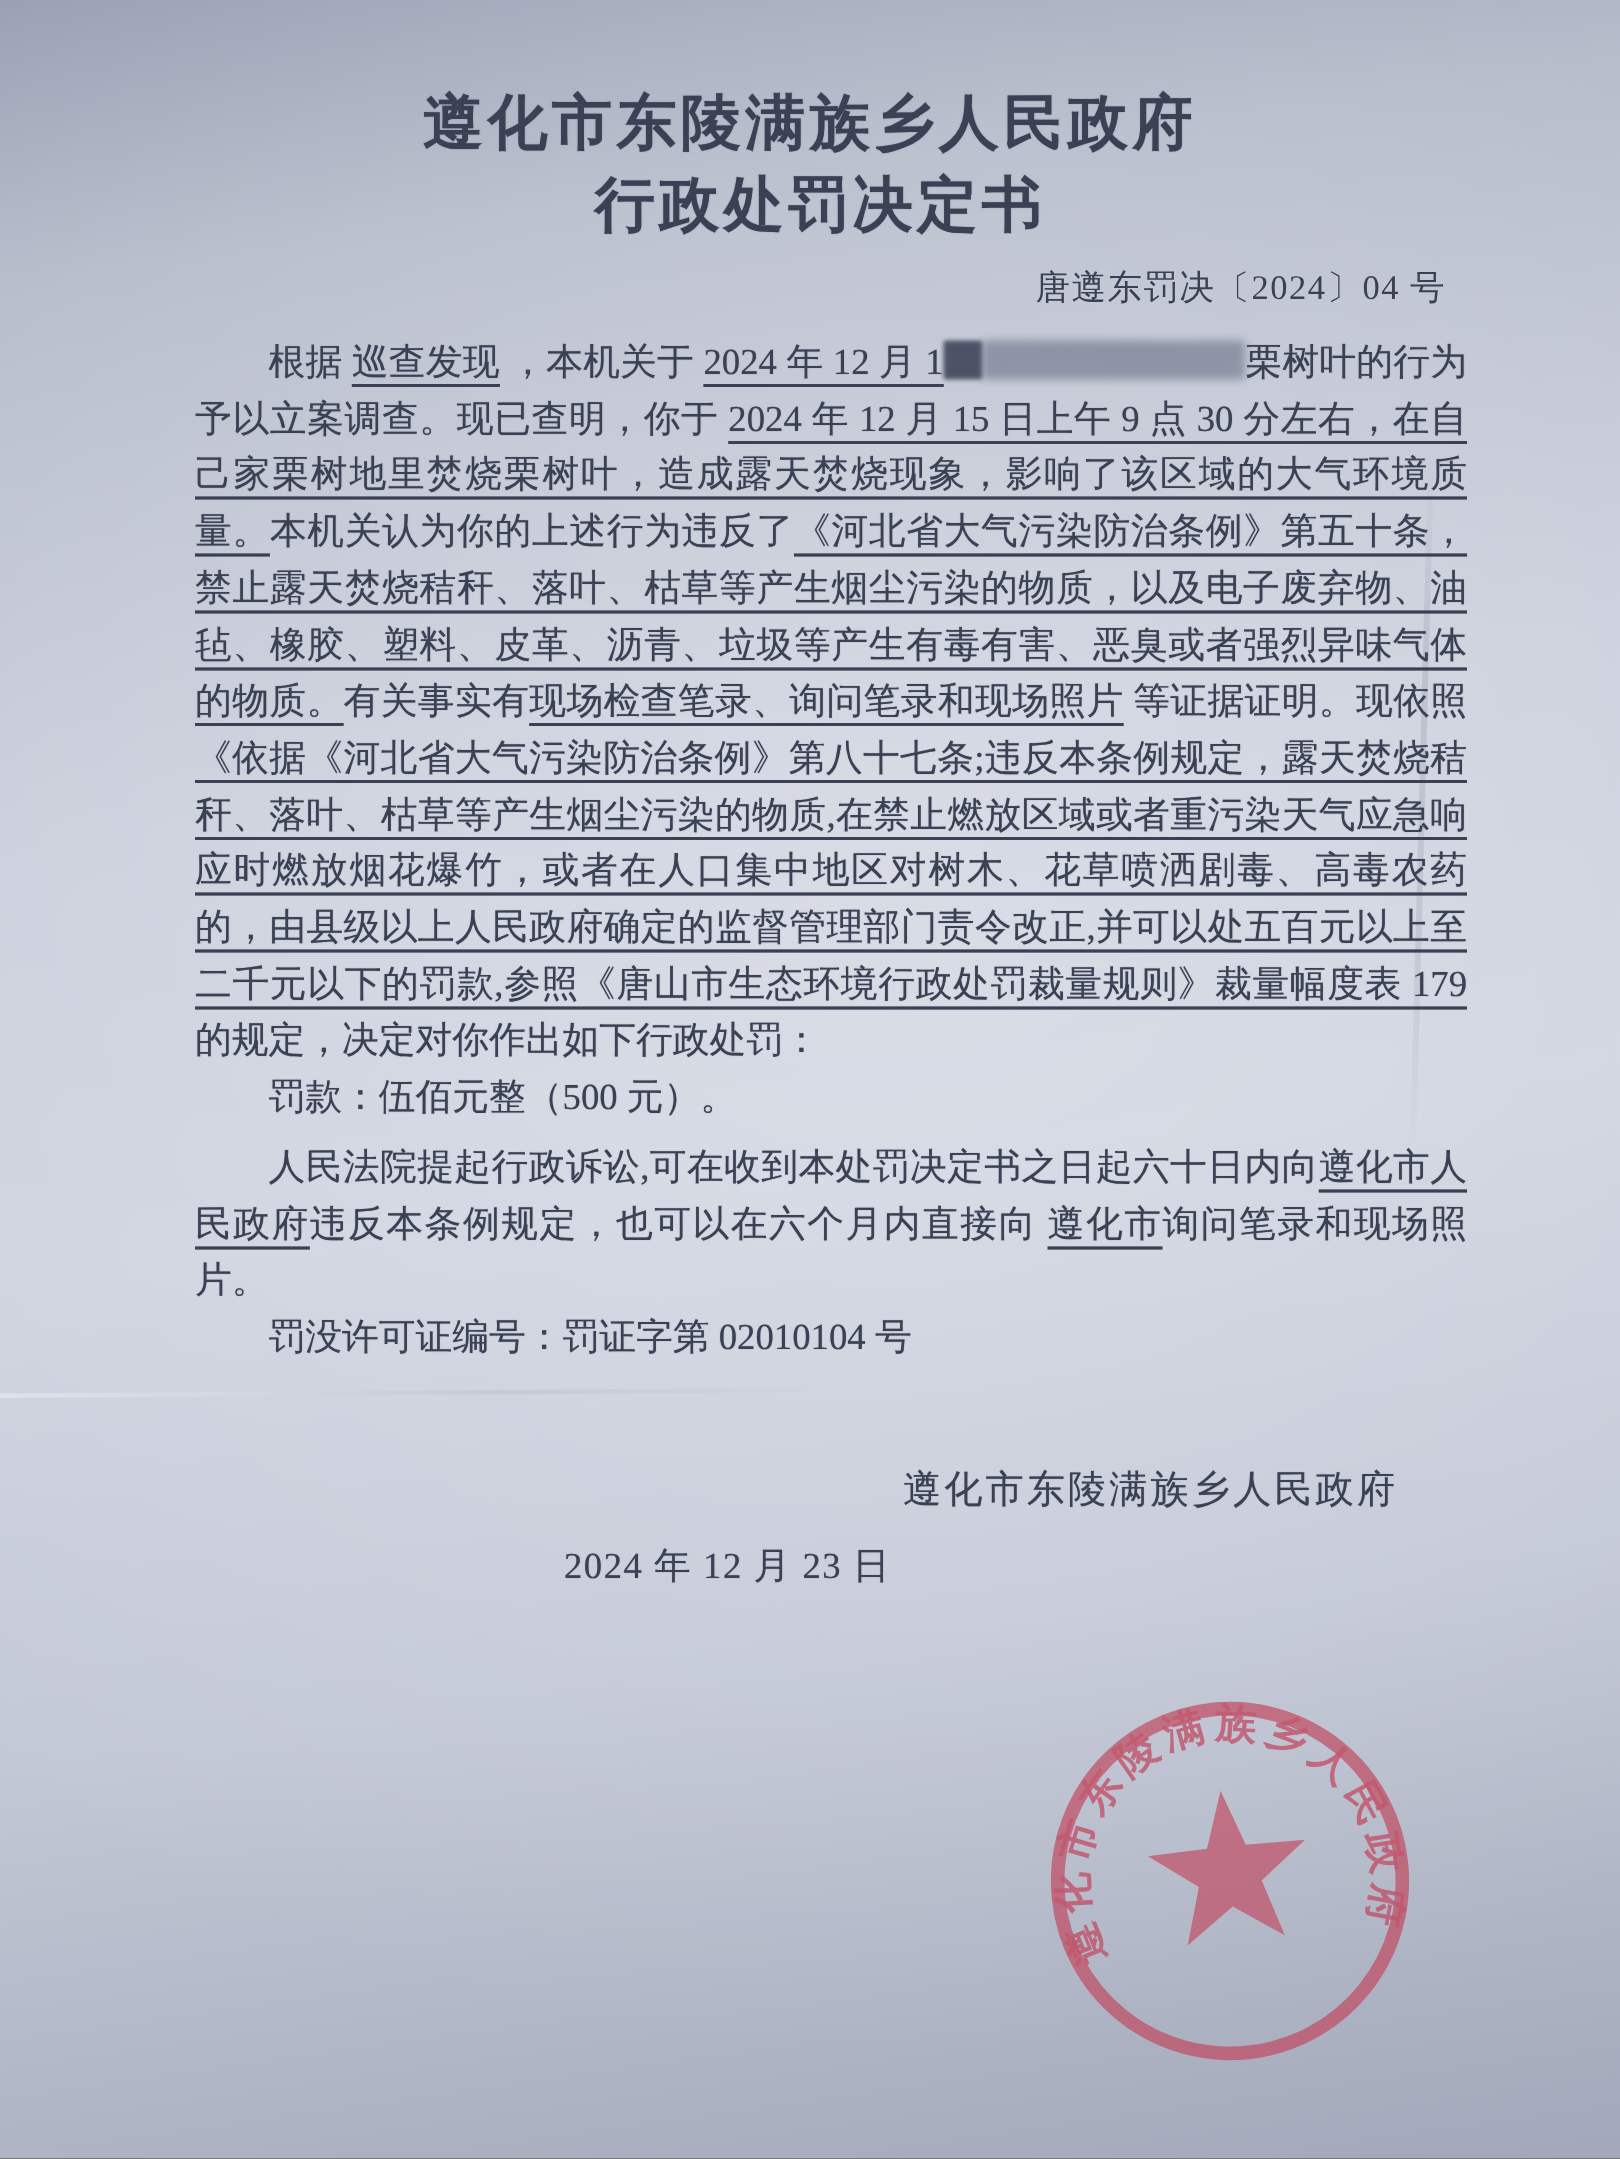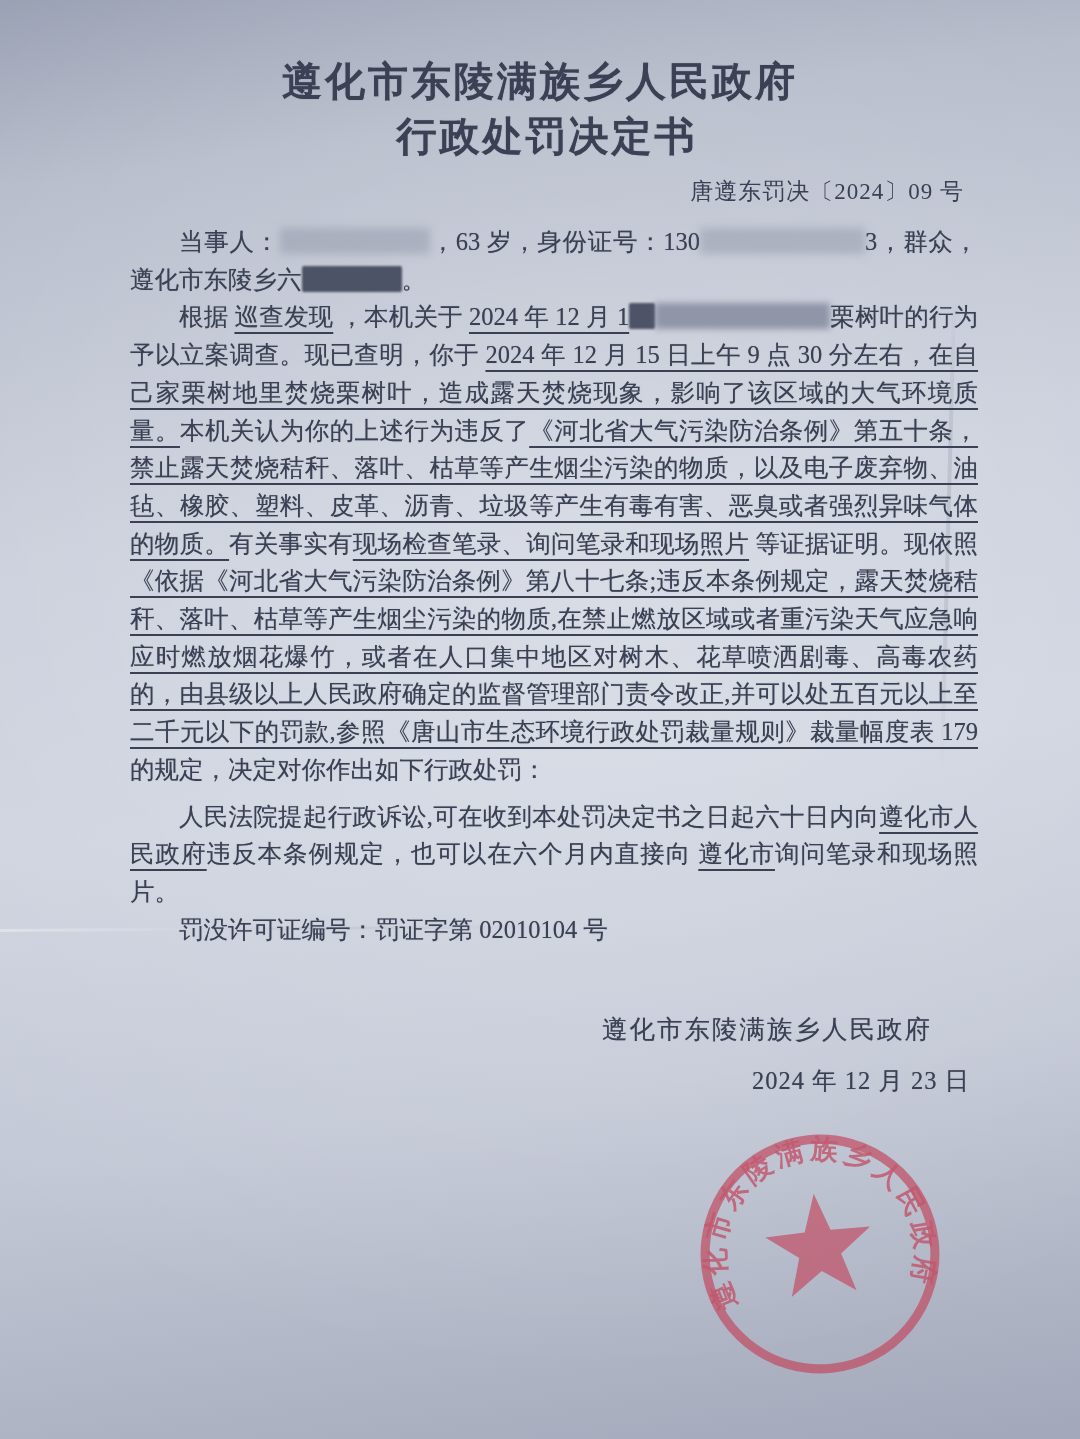--- a/index.html
+++ b/index.html
@@ -48,21 +48,21 @@
   .redact{display:inline-block;height:26px;vertical-align:-4px;border-radius:2px;}
   .redact.blur-light{background:rgba(128,136,156,0.38);filter:blur(4px);}
   .redact.blur-mid{background:rgba(104,112,134,0.6);filter:blur(3px);}
   .redact.dark{background:rgba(60,66,86,0.88);filter:blur(1.3px);}
   .sig{
     text-align:right;padding-right:148px;
     font-size:25.5px;margin-top:64px;letter-spacing:2px;
     position:relative;z-index:3;text-shadow:0 0 .7px rgba(52,58,78,.5);
   }
   .date{
-    text-align:right;padding-right:110px;
+    text-align:center;padding-right:110px;
     font-size:24.5px;margin-top:17px;letter-spacing:1px;
     position:relative;z-index:3;text-shadow:0 0 .7px rgba(52,58,78,.5);
   }
   .seal{
     position:absolute;left:690px;top:1124px;width:260px;height:260px;
     transform:rotate(-6deg);z-index:1;opacity:.88;
   }
 </style>
 </head>
 <body>
@@ -78,25 +78,25 @@
       <path id="sealArc" d="M 46.7 176.5 A 95 95 0 1 1 211.3 176.5" fill="none"></path>
     </defs>
     <text font-size="27" letter-spacing="5" fill="#c24b62" opacity="0.85" font-family="Liberation Serif, DejaVu Serif, serif" font-weight="bold">
       <textPath href="#sealArc" startOffset="50%" text-anchor="middle">遵化市东陵满族乡人民政府</textPath>
     </text>
   </svg>
 
   <div class="doc">
     <div class="title">遵化市东陵满族乡人民政府</div>
     <div class="title" style="margin-top:0;padding-left:14px;">行政处罚决定书</div>
-    <div class="docnum">唐遵东罚决〔2024〕09 号</div>
+    <div class="docnum">唐遵东罚决〔2024〕04 号</div>
 
     <div class="bodytext" id="body-container">
-        <p class="para"><span>当事人：</span><span class="redact blur-light" style="width: 150px;"></span><span>，63 岁，身份证号：130</span><span class="redact blur-light" style="width: 165px;"></span><span>3，群众，遵化市东陵乡六</span><span class="redact dark" style="width: 100px;"></span><span>。</span></p>
         <p class="para"><span>根据 </span><span class="u">巡查发现</span><span> ，本机关于 </span><span class="u">2024 年 12 月 1</span><span class="redact dark" style="width: 26px;"></span><span class="redact blur-mid" style="width: 175px;"></span><span>栗树叶的行为予以立案调查。现已查明，你于 </span><span class="u">2024 年 12 月 15 日上午 9 点 30 分左右，在自己家栗树地里焚烧栗树叶，造成露天焚烧现象，影响了该区域的大气环境质量。</span><span>本机关认为你的上述行为违反了</span><span class="u">《河北省大气污染防治条例》第五十条，禁止露天焚烧秸秆、落叶、枯草等产生烟尘污染的物质，以及电子废弃物、油毡、橡胶、塑料、皮革、沥青、垃圾等产生有毒有害、恶臭或者强烈异味气体的物质。</span><span>有关事实有</span><span class="u">现场检查笔录、询问笔录和现场照片</span><span> 等证据证明。现依照</span><span class="u">《依据《河北省大气污染防治条例》第八十七条;违反本条例规定，露天焚烧秸秆、落叶、枯草等产生烟尘污染的物质,在禁止燃放区域或者重污染天气应急响应时燃放烟花爆竹，或者在人口集中地区对树木、花草喷洒剧毒、高毒农药的，由县级以上人民政府确定的监督管理部门责令改正,并可以处五百元以上至二千元以下的罚款,参照《唐山市生态环境行政处罚裁量规则》裁量幅度表 179</span><span> 的规定，决定对你作出如下行政处罚：</span></p>
+        <p class="para"><span>罚款：伍佰元整（500 元）。</span></p>
         <p class="para space-before"><span>人民法院提起行政诉讼,可在收到本处罚决定书之日起六十日内向</span><span class="u">遵化市人民政府</span><span>违反本条例规定，也可以在六个月内直接向 </span><span class="u">遵化市</span><span>询问笔录和现场照片。</span></p>
         <p class="para license"><span>罚没许可证编号：罚证字第 02010104 号</span></p>
       </div>
 
     <div class="sig">遵化市东陵满族乡人民政府</div>
     <div class="date">2024 年 12 月 23 日</div>
   </div>
 </div>
 
 </body></html>

